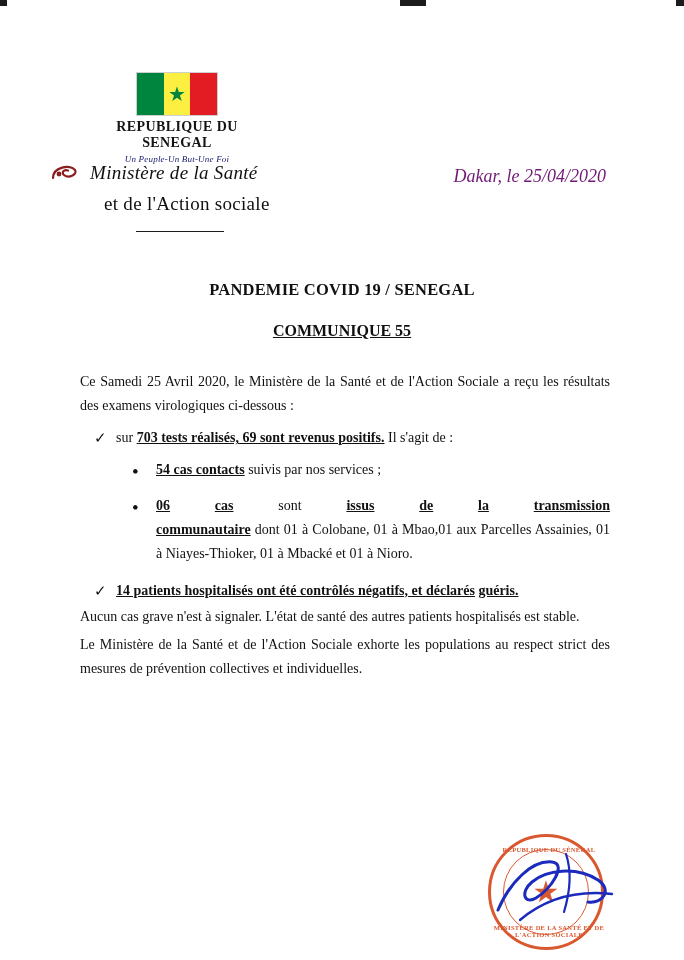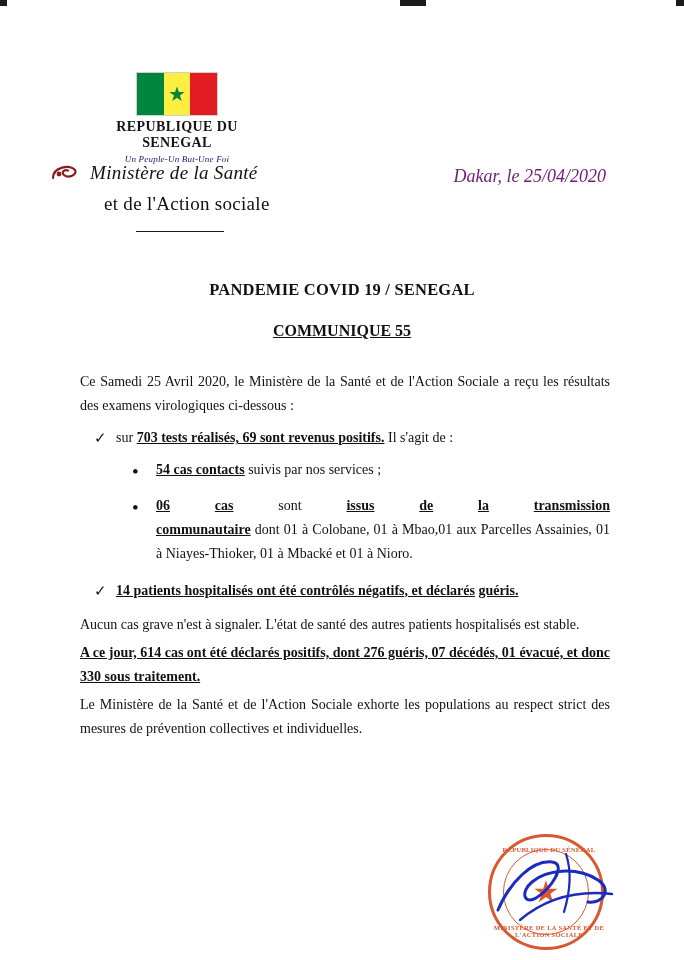--- a/index.html
+++ b/index.html
@@ -206,21 +206,21 @@
   }
   .justify-spread {
     text-align: justify;
   }
   .justify-spread .spread-line {
     display: flex;
     justify-content: space-between;
   }
   b { font-weight: bold; text-decoration: underline; }
 
-  .blk-para { margin-top: 10px; }
+  .blk-para { margin-top: 2px; }
 
   
   .stamp-wrap {
     position: absolute;
     left: 480px;
     top: 826px;
     width: 160px;
     height: 118px;
   }
   .stamp {
@@ -352,21 +352,20 @@
 
     <ul class="level1">
       <li>
         <b>14 patients hospitalisés ont été contrôlés négatifs, et déclarés</b>
         <b>guéris.</b>
       </li>
     </ul>
 
     <p class="para blk-para">Aucun cas grave n'est à signaler. L'état de santé des autres patients hospitalisés est stable.</p>
 
-    <p class="para"><b>A ce jour, 614 cas ont été déclarés positifs, dont 276 guéris, 07 décédés, 01 évacué, et donc 330 sous traitement.</b></p>
 
     <p class="para">Le Ministère de la Santé et de l'Action Sociale exhorte les populations au respect strict des mesures de prévention collectives et individuelles.</p>
   </div>
 
   <div class="stamp-wrap">
     <div class="stamp">
       <div class="stamp-inner"></div>
       <div class="stamp-text-top">RÉPUBLIQUE DU SÉNÉGAL</div>
       <div class="stamp-emblem">★</div>
       <div class="stamp-text-bottom">MINISTÈRE DE LA SANTÉ ET DE L'ACTION SOCIALE</div>

